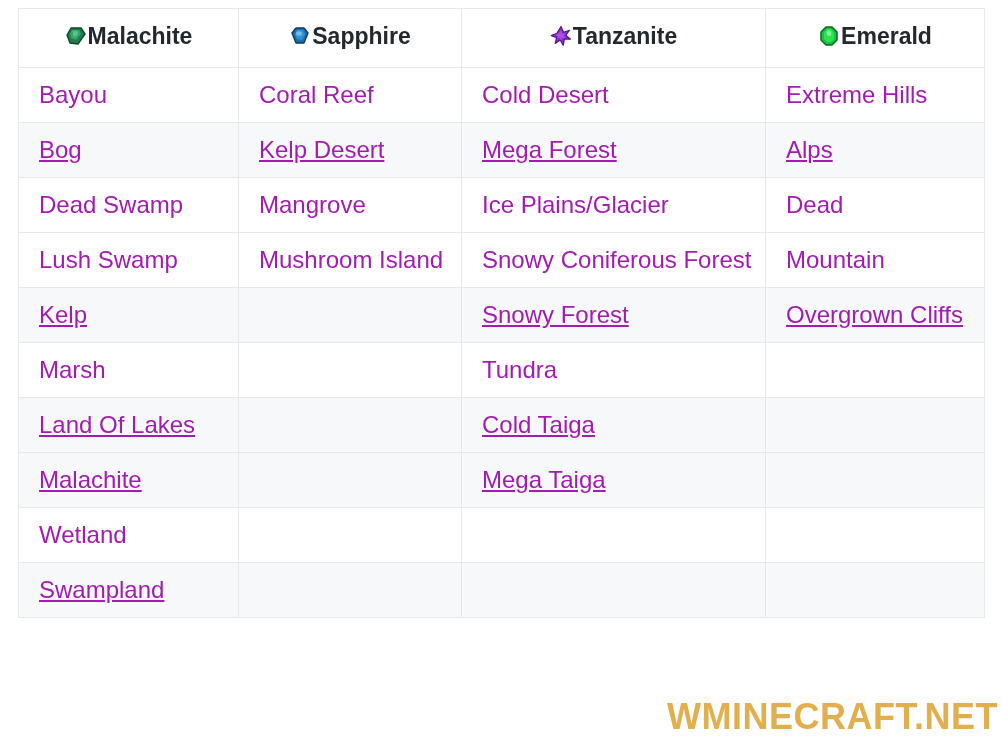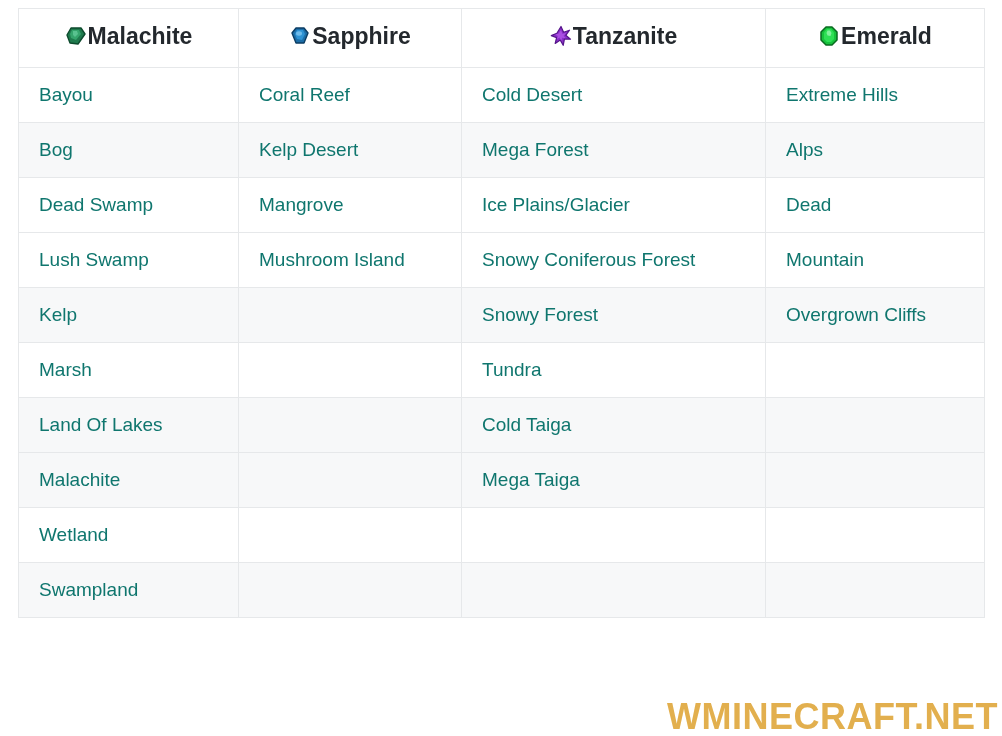--- a/index.html
+++ b/index.html
@@ -33,22 +33,22 @@
   table.gem-table col.c0 { width: 220px; }
   table.gem-table col.c1 { width: 223px; }
   table.gem-table col.c2 { width: 304px; }
   table.gem-table col.c3 { width: 219px; }
 
   table.gem-table th,
   table.gem-table td {
     border: 1px solid #e6e8ea;
     padding: 0 20px;
     vertical-align: middle;
-    font-size: 19px;
-    color: #0f766e;
+    font-size: 24px;
+    color: #a21caf;
     font-weight: 400;
     line-height: 1.25;
     white-space: nowrap;
     overflow: hidden;
   }
 
   table.gem-table thead th {
     height: 58px;
     text-align: center;
     font-weight: 700;
@@ -59,20 +59,21 @@
   }
 
   table.gem-table tbody td {
     height: 54px;
     text-align: left;
     background: #ffffff;
   }
 
   table.gem-table tbody tr.alt td {
     background: #f7f8f9;
+    text-decoration: underline;
   }
 
   .hdr-inner {
     display: inline-flex;
     align-items: center;
     gap: 1px;
     justify-content: center;
   }
 
   .gem-icon {

